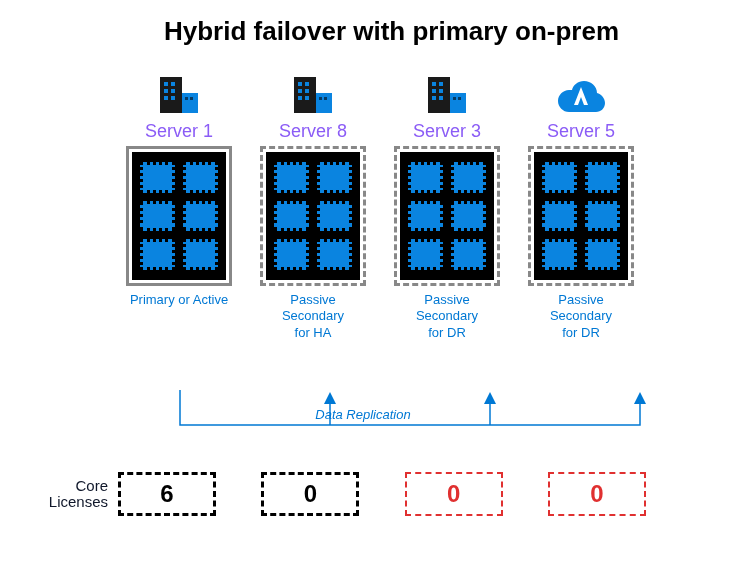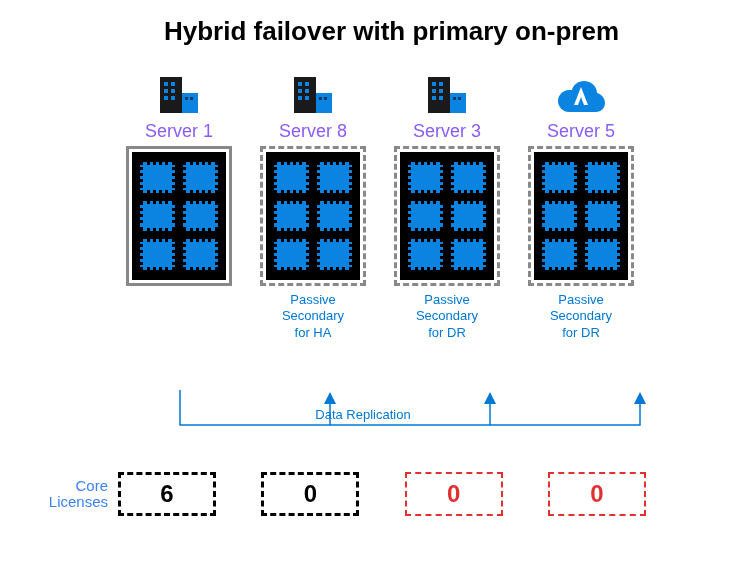--- a/index.html
+++ b/index.html
@@ -70,39 +70,40 @@
     line-height: 1.25;
     min-height: 54px;
   }
   .repl-label {
     position: absolute;
     left: 0; right: 12px;
     top: 407px;
     text-align: center;
     color: #0078d4;
     font-size: 13px;
+    font-style: italic;
   }
   .arrows {
     position: absolute;
     left: 0; top: 0;
     width: 738px; height: 565px;
     pointer-events: none;
   }
   .licenses-row {
     position: absolute;
     top: 472px;
     left: 0;
     right: 0;
     display: flex;
     align-items: center;
     padding-left: 36px;
   }
   .lic-label {
     font-size: 15px;
-    color: #3b82f6;
+    color: #0f172a;
     text-align: right;
     line-height: 1.1;
     width: 72px;
     margin-right: 10px;
   }
   .lic-boxes {
     flex: 1;
     display: flex;
     justify-content: space-between;
     padding-right: 92px;
@@ -143,20 +144,21 @@
     </div>
     <div class="server-name">Server 1</div>
     <div class="chip-box solid-border">
       <div class="chip"></div>
         <div class="chip"></div>
       <div class="chip"></div>
         <div class="chip"></div>
       <div class="chip"></div>
         <div class="chip"></div>
     </div>
+    <div class="role-label">Primary or Active</div>
   </div>
 
   <div class="server-col">
     <div class="server-icon">
       <svg width="42" height="42" viewBox="0 0 42 42">
         <rect x="2" y="4" width="22" height="36" fill="#1a1a1a"></rect>
         <rect x="6" y="9" width="4" height="4" fill="#0a84e0"></rect>
           <rect x="13" y="9" width="4" height="4" fill="#0a84e0"></rect>
         <rect x="6" y="16" width="4" height="4" fill="#0a84e0"></rect>
           <rect x="13" y="16" width="4" height="4" fill="#0a84e0"></rect>

